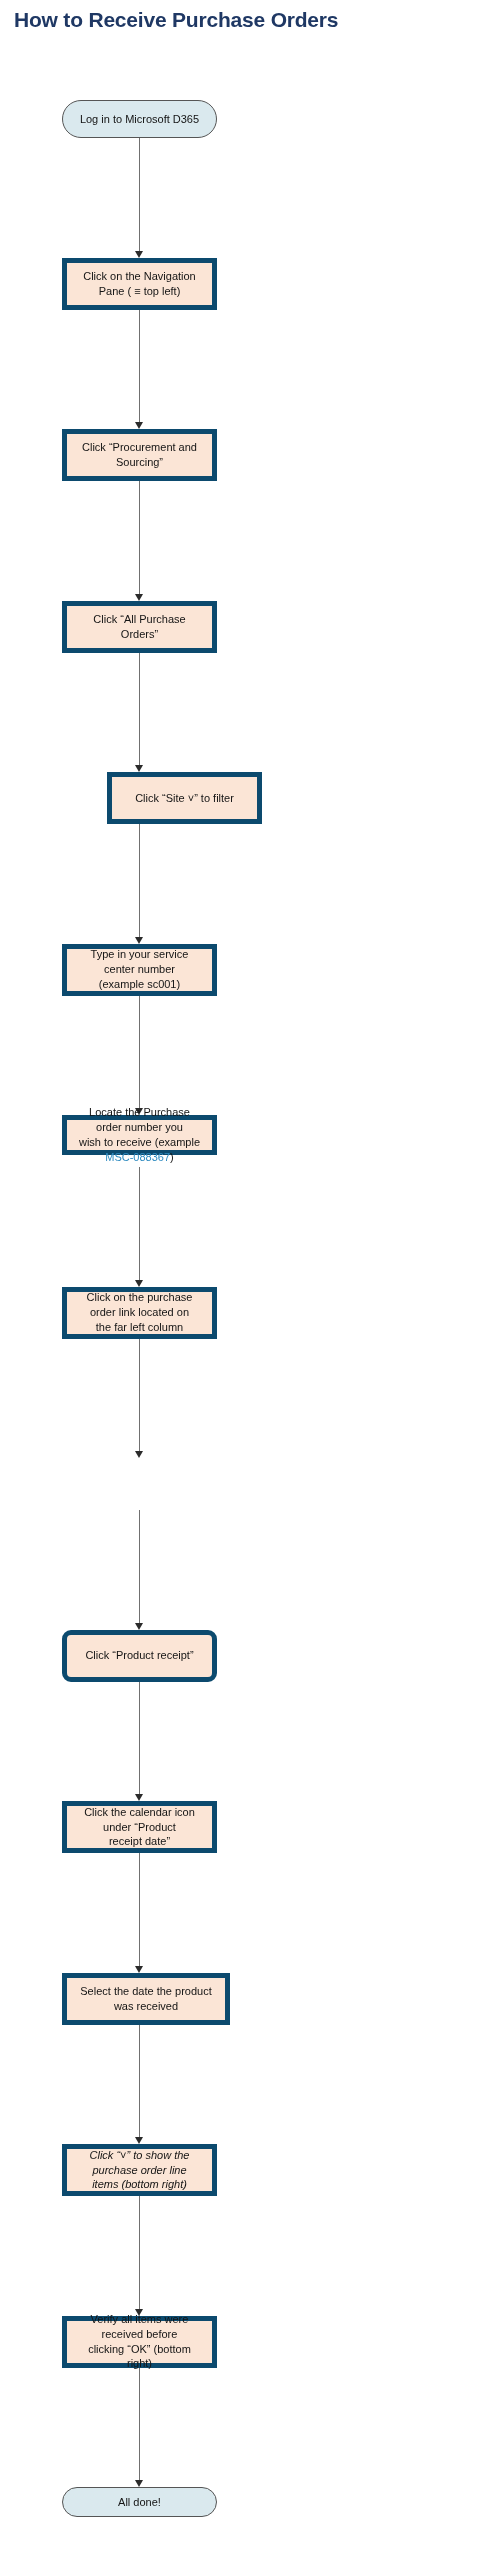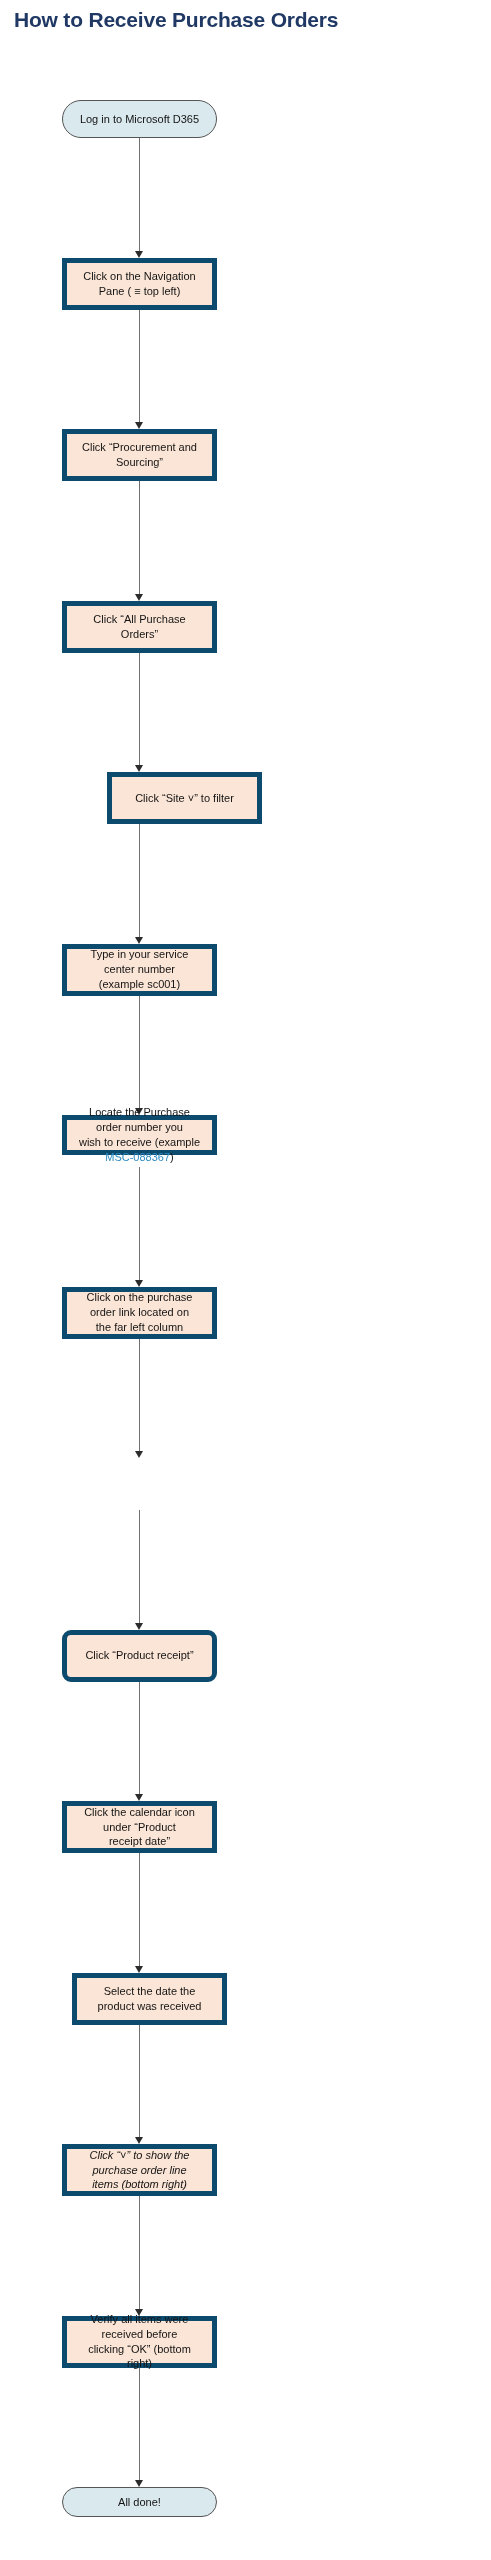--- a/index.html
+++ b/index.html
@@ -141,21 +141,21 @@
   <div class="connector" style="left: 139px; top: 1681.5px; height: 112.5px;"></div>
   <div class="arrowhead" style="left: 135px; top: 1794px;"></div>
 
   <div class="node process" style="left: 62px; top: 1801px; width: 155px; height: 52px;">
     <span class="txt">Click the calendar icon under “Product
 receipt date”</span>
   </div>
   <div class="connector" style="left: 139px; top: 1853px; height: 112.5px;"></div>
   <div class="arrowhead" style="left: 135px; top: 1965.5px;"></div>
 
-  <div class="node process" style="left: 72px; top: 1972.5px; width: 155px; height: 52px;">
+  <div class="node process" style="left: 62px; top: 1972.5px; width: 168px; height: 52px;">
     <span class="txt">Select the date the product was received</span>
   </div>
   <div class="connector" style="left: 139px; top: 2024.5px; height: 112.5px;"></div>
   <div class="arrowhead" style="left: 135px; top: 2137px;"></div>
 
   <div class="node process" style="left: 62px; top: 2144px; width: 155px; height: 52px; font-style: italic;">
     <span class="txt">Click  “˅”  to show the purchase order line
 items (bottom right)</span>
   </div>
   <div class="connector" style="left: 139px; top: 2196px; height: 112.5px;"></div>

